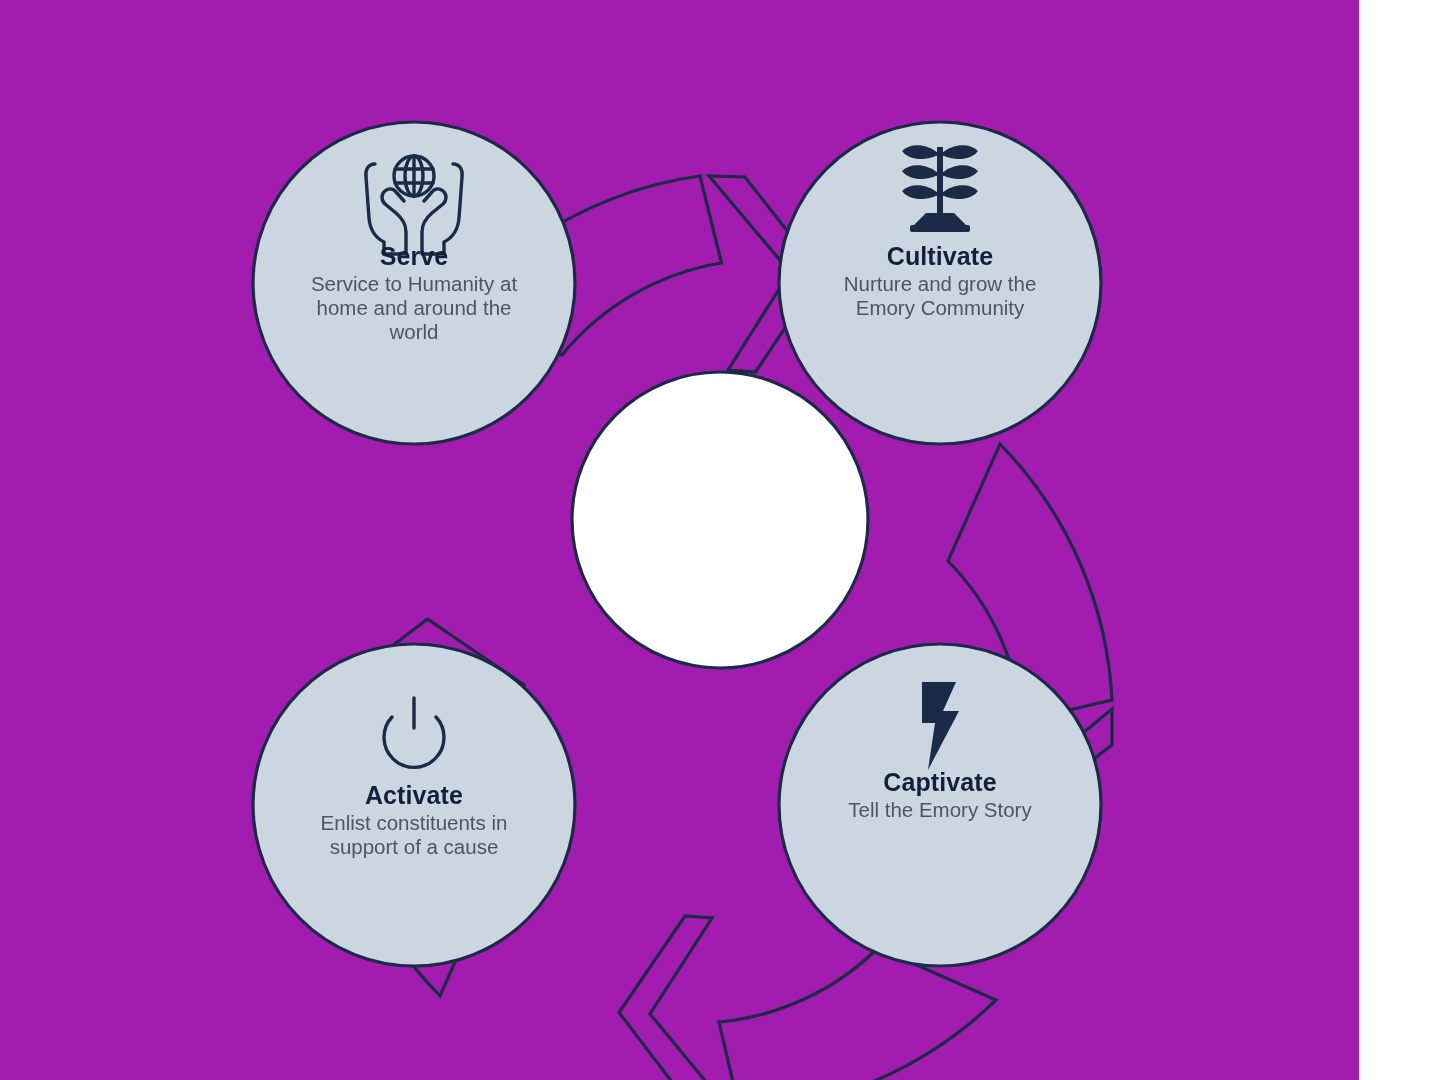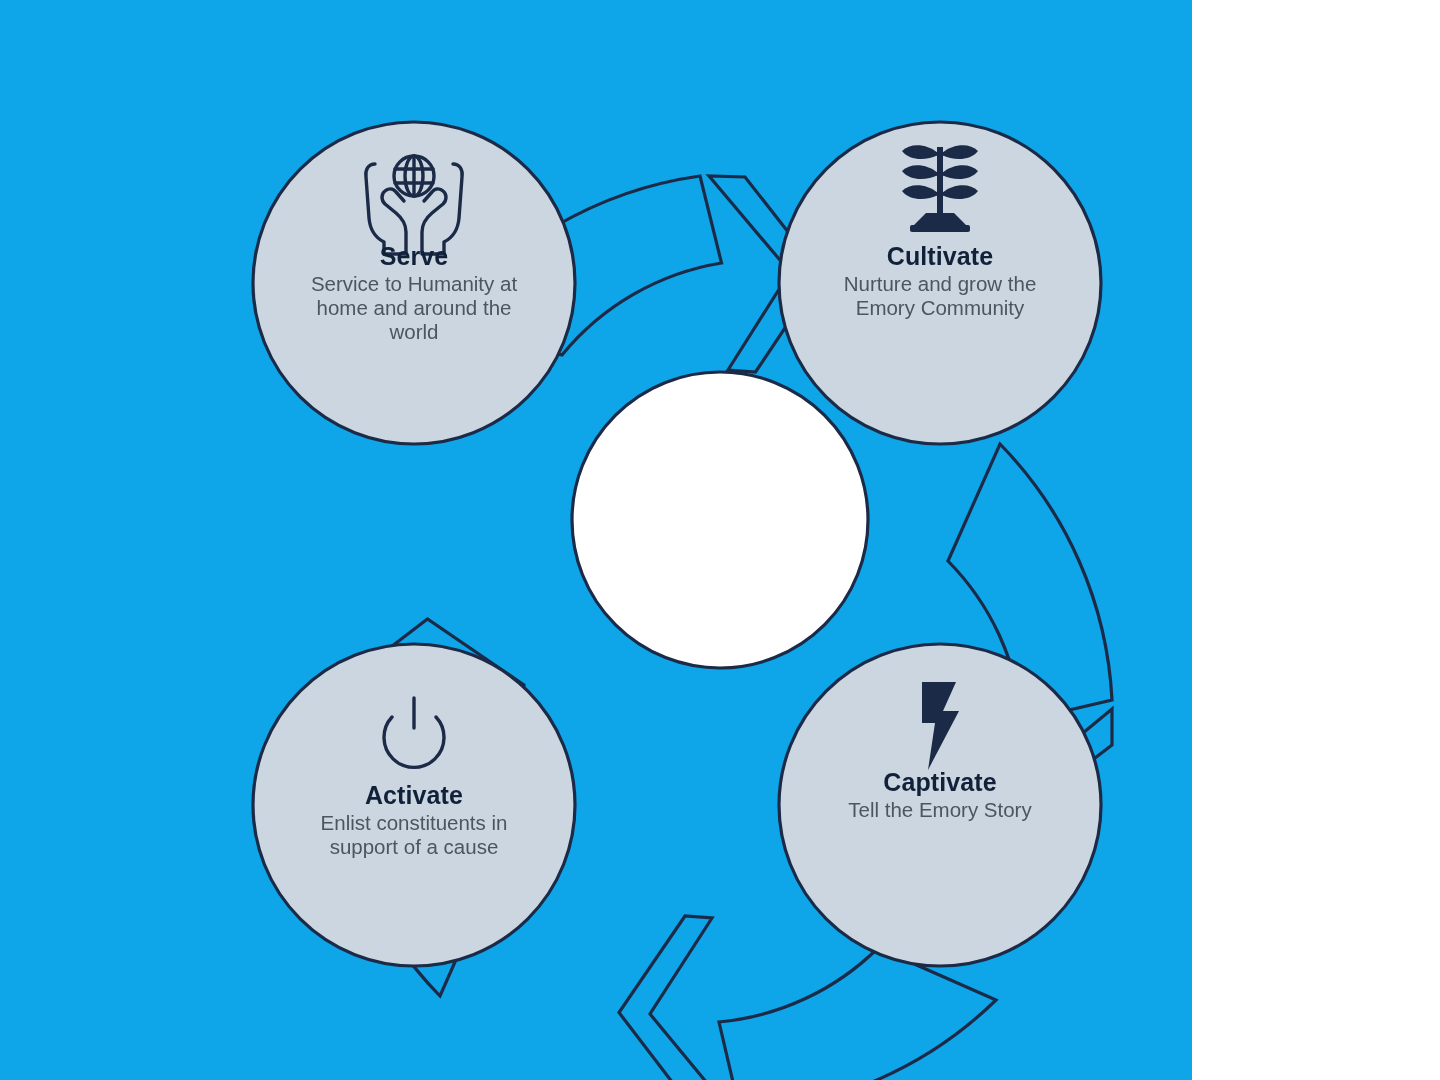--- a/index.html
+++ b/index.html
@@ -8,23 +8,24 @@
     background: #ffffff;
   }
   body {
     width: 1440px;
     height: 1080px;
     overflow: hidden;
     font-family: "Liberation Sans", sans-serif;
   }
   #stage {
     position: relative;
-    width: 1192px;
+    width: 1316px;
     height: 1080px;
-    background: #0ea5e9;
+    background: #a21caf;
+    padding-left: 43px;
   }
   #diagram-svg {
     position: absolute;
     left: 0;
     top: 0;
     width: 1440px;
     height: 1080px;
   }
   .node-title {
     font-size: 25px;

